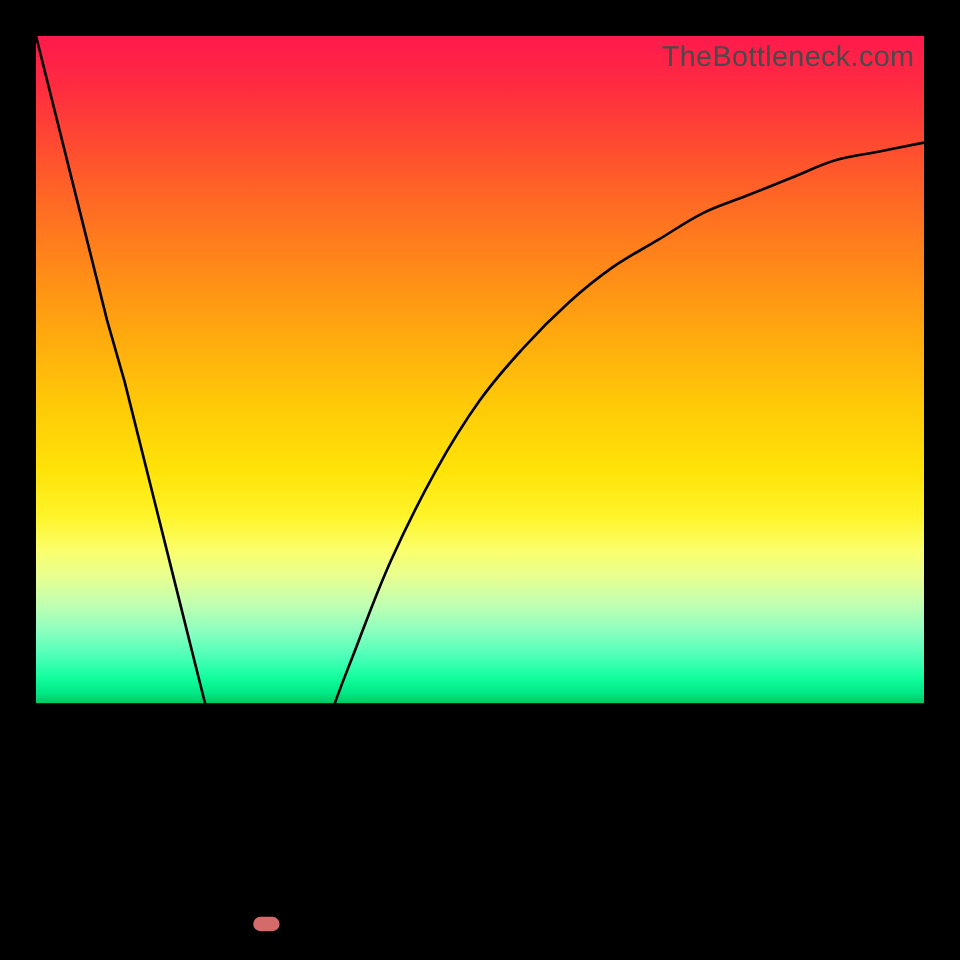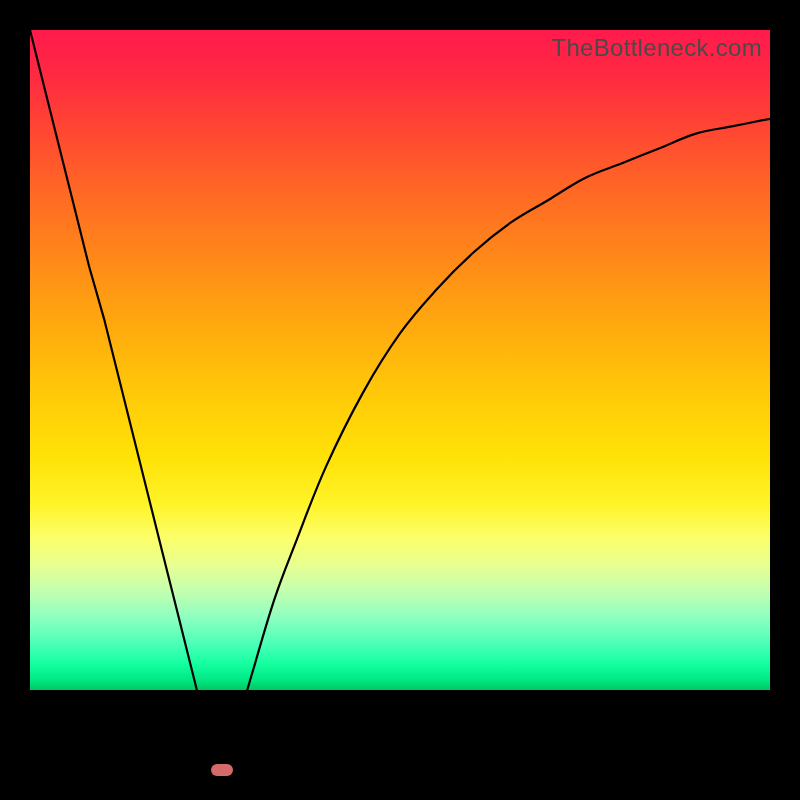--- a/index.html
+++ b/index.html
@@ -15,21 +15,21 @@
     position: relative;
     width: 800px;
     height: 800px;
     background: #000;
   }
   .plot-area {
     position: absolute;
     left: 30px;
     top: 30px;
     width: 740px;
-    height: 660px;
+    height: 556px;
     background: linear-gradient(to bottom,
       #ff1a4d 0%,
       #ff2a41 7%,
       #ff4633 15%,
       #ff6a24 25%,
       #ff8a18 35%,
       #ffaa0e 45%,
       #ffc908 55%,
       #ffe308 65%,
       #fff42a 72%,

